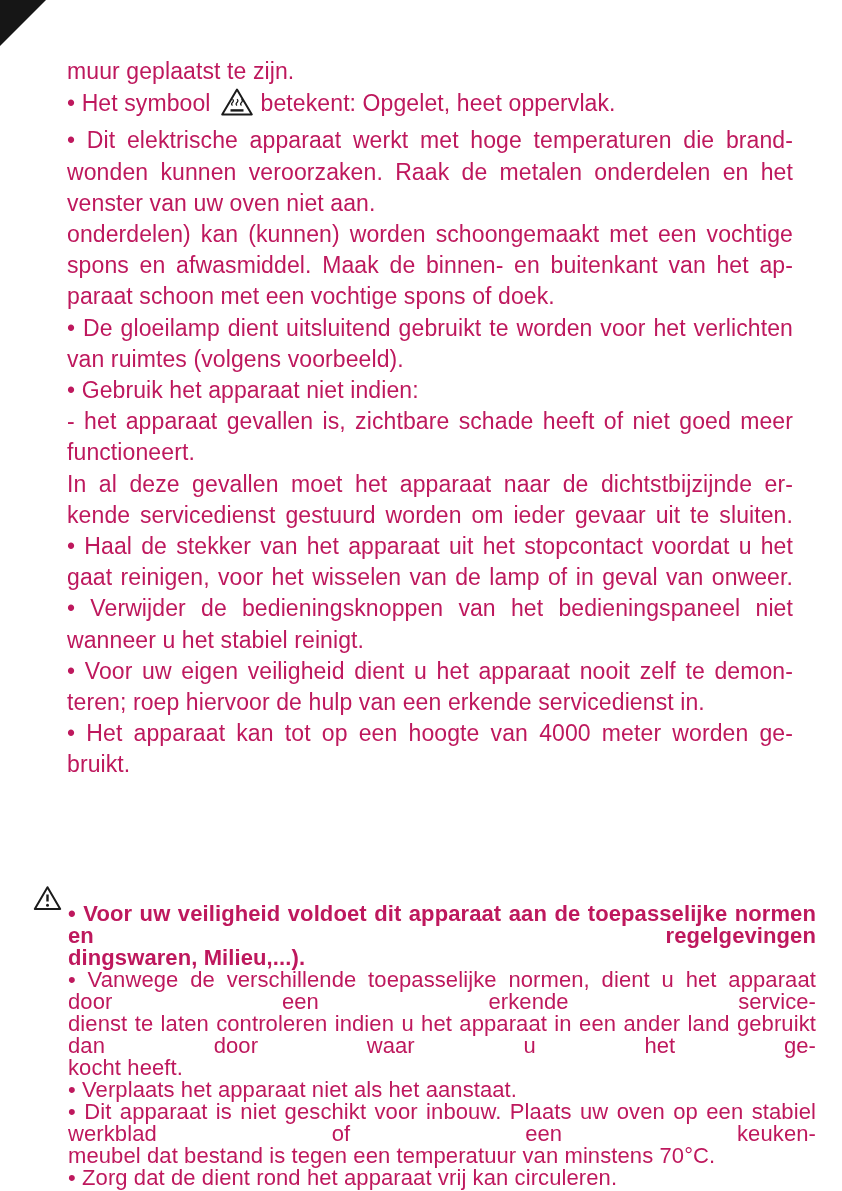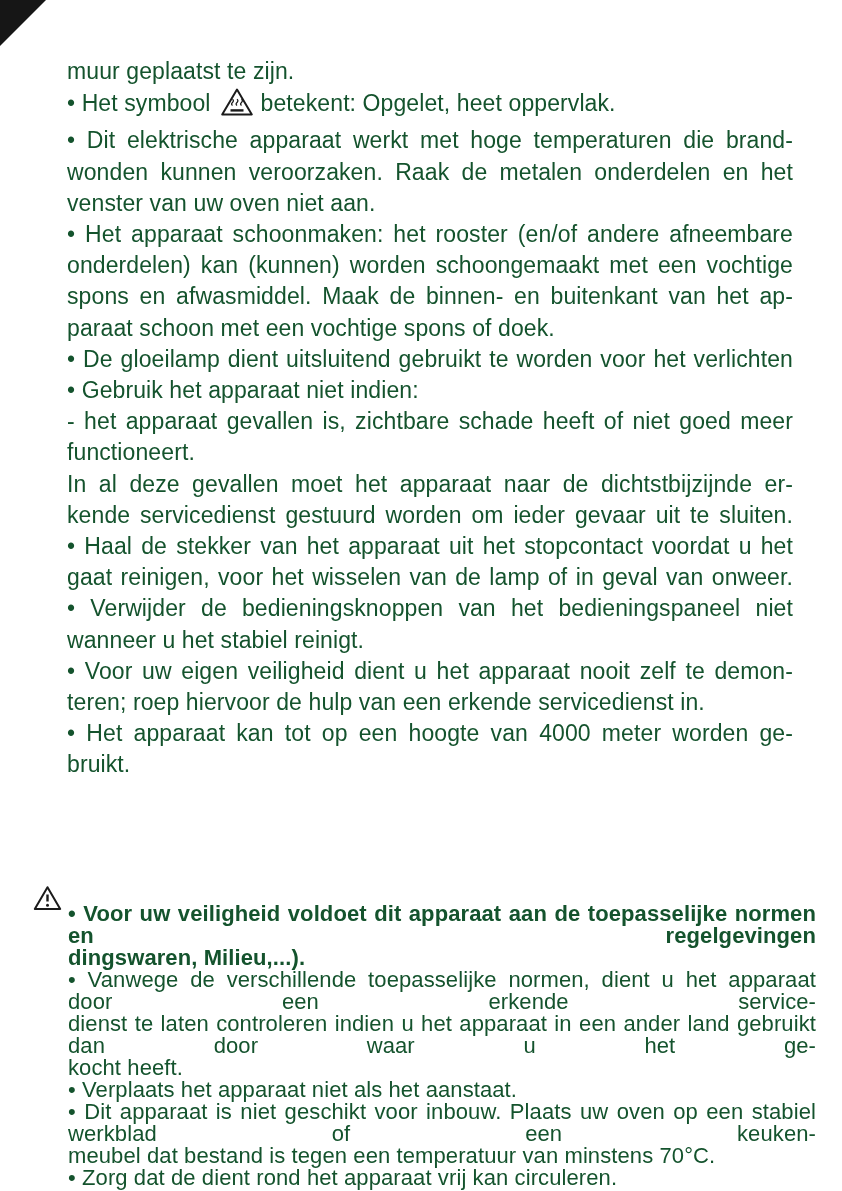--- a/index.html
+++ b/index.html
@@ -1,19 +1,19 @@
 <!DOCTYPE html>
 <html><head>
 <meta charset="utf-8">
 <style>
   html,body { margin:0; padding:0; }
   .page {
     position:relative; width:842px; height:1191px;
     background:#ffffff; overflow:hidden;
-    font-family:"Liberation Sans", sans-serif; color:#14532d;
+    font-family:"Liberation Sans", sans-serif; color:#be185d;
     -webkit-font-smoothing:antialiased;
   }
   .corner-mark {
     position:absolute; top:0; left:0; width:0; height:0;
     border-top:46px solid #161616; border-right:46px solid transparent;
   }
   .main-text {
     position:absolute; left:67px; top:56px; width:726px;
     font-size:23px; line-height:31.2px; letter-spacing:0.1px;
   }
@@ -46,25 +46,25 @@
         <path d="M17 2.6 L31.8 27.4 L2.2 27.4 Z" fill="none" stroke="#1b1b1b" stroke-width="2" stroke-linejoin="round"></path>
         <line x1="10.5" y1="23.4" x2="23.5" y2="23.4" stroke="#1b1b1b" stroke-width="2.4"></line>
         <path d="M12.5 12.2 q1.8 1.6 0 3.2 q-1.8 1.6 0 3.2" fill="none" stroke="#1b1b1b" stroke-width="1.3"></path>
         <path d="M17 12.2 q1.8 1.6 0 3.2 q-1.8 1.6 0 3.2" fill="none" stroke="#1b1b1b" stroke-width="1.3"></path>
         <path d="M21.5 12.2 q1.8 1.6 0 3.2 q-1.8 1.6 0 3.2" fill="none" stroke="#1b1b1b" stroke-width="1.3"></path>
       </svg></span><span>betekent: Opgelet, heet oppervlak.</span>
     </div>
     <div class="line j">• Dit elektrische apparaat werkt met hoge temperaturen die brand-</div>
     <div class="line j">wonden kunnen veroorzaken. Raak de metalen onderdelen en het</div>
     <div class="line">venster van uw oven niet aan.</div>
-    <div class="line j">• Het apparaat schoonmaken: het rooster (en/of andere afneembare</div>
     <div class="line j">onderdelen) kan (kunnen) worden schoongemaakt met een vochtige</div>
     <div class="line j">spons en afwasmiddel. Maak de binnen- en buitenkant van het ap-</div>
     <div class="line">paraat schoon met een vochtige spons of doek.</div>
     <div class="line j">• De gloeilamp dient uitsluitend gebruikt te worden voor het verlichten</div>
+    <div class="line">van ruimtes (volgens voorbeeld).</div>
     <div class="line">• Gebruik het apparaat niet indien:</div>
     <div class="line j">- het apparaat gevallen is, zichtbare schade heeft of niet goed meer</div>
     <div class="line">functioneert.</div>
     <div class="line j">In al deze gevallen moet het apparaat naar de dichtstbijzijnde er-</div>
     <div class="line j">kende servicedienst gestuurd worden om ieder gevaar uit te sluiten.</div>
     <div class="line j">• Haal de stekker van het apparaat uit het stopcontact voordat u het</div>
     <div class="line j">gaat reinigen, voor het wisselen van de lamp of in geval van onweer.</div>
     <div class="line j">• Verwijder de bedieningsknoppen van het bedieningspaneel niet</div>
     <div class="line">wanneer u het stabiel reinigt.</div>
     <div class="line j">• Voor uw eigen veiligheid dient u het apparaat nooit zelf te demon-</div>

